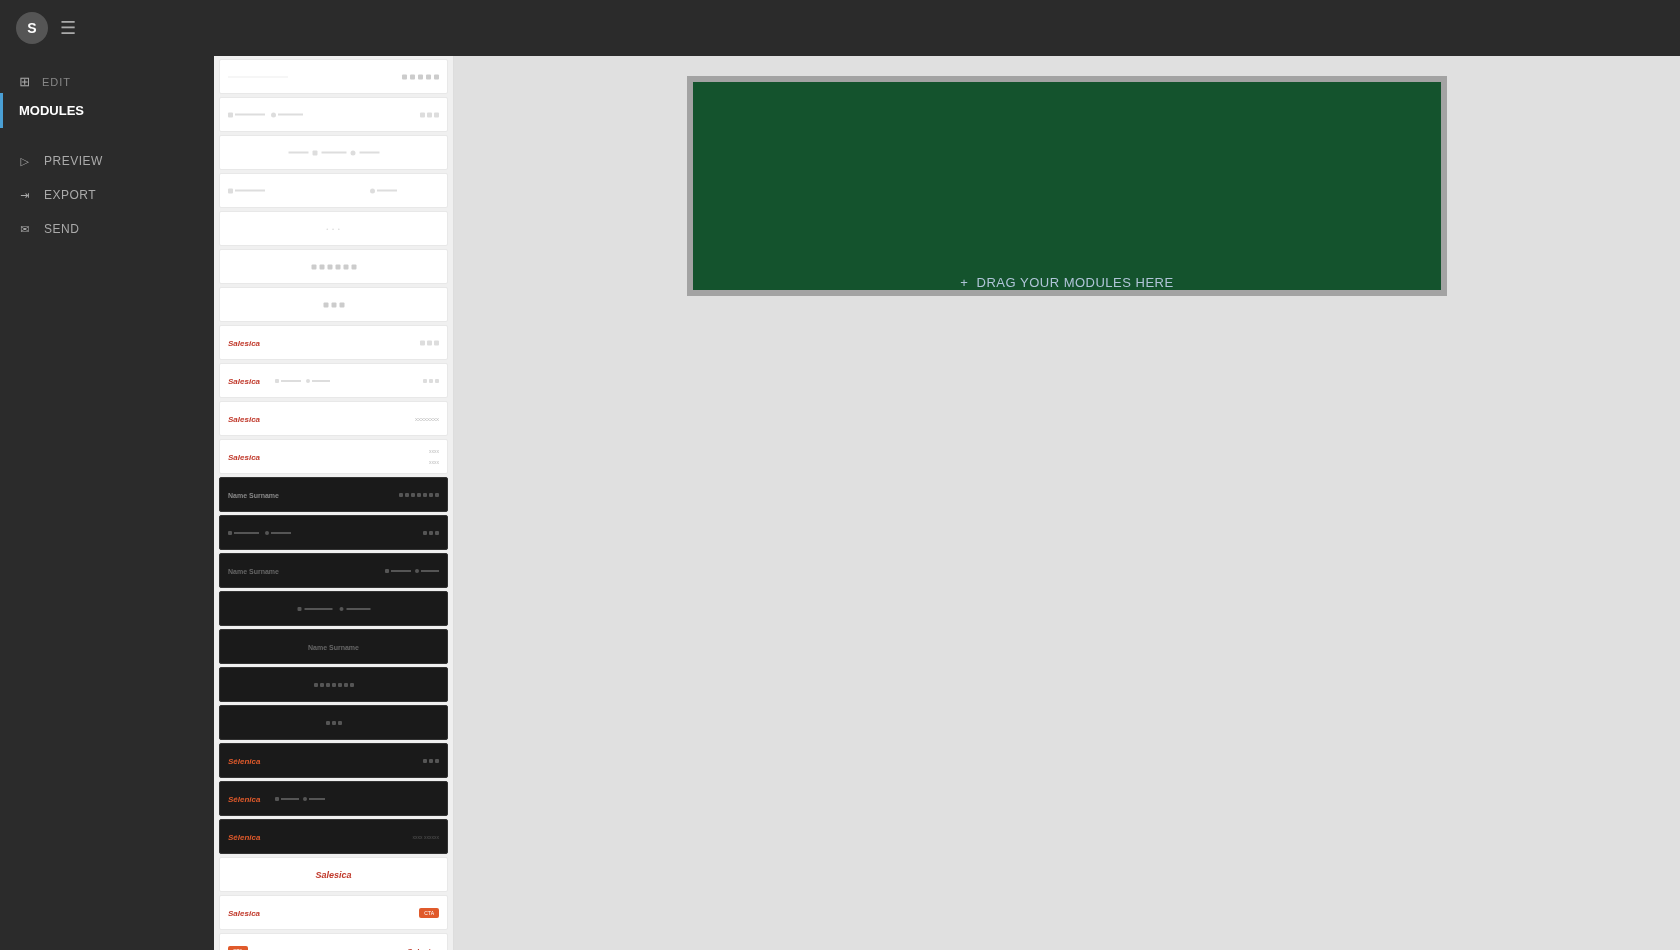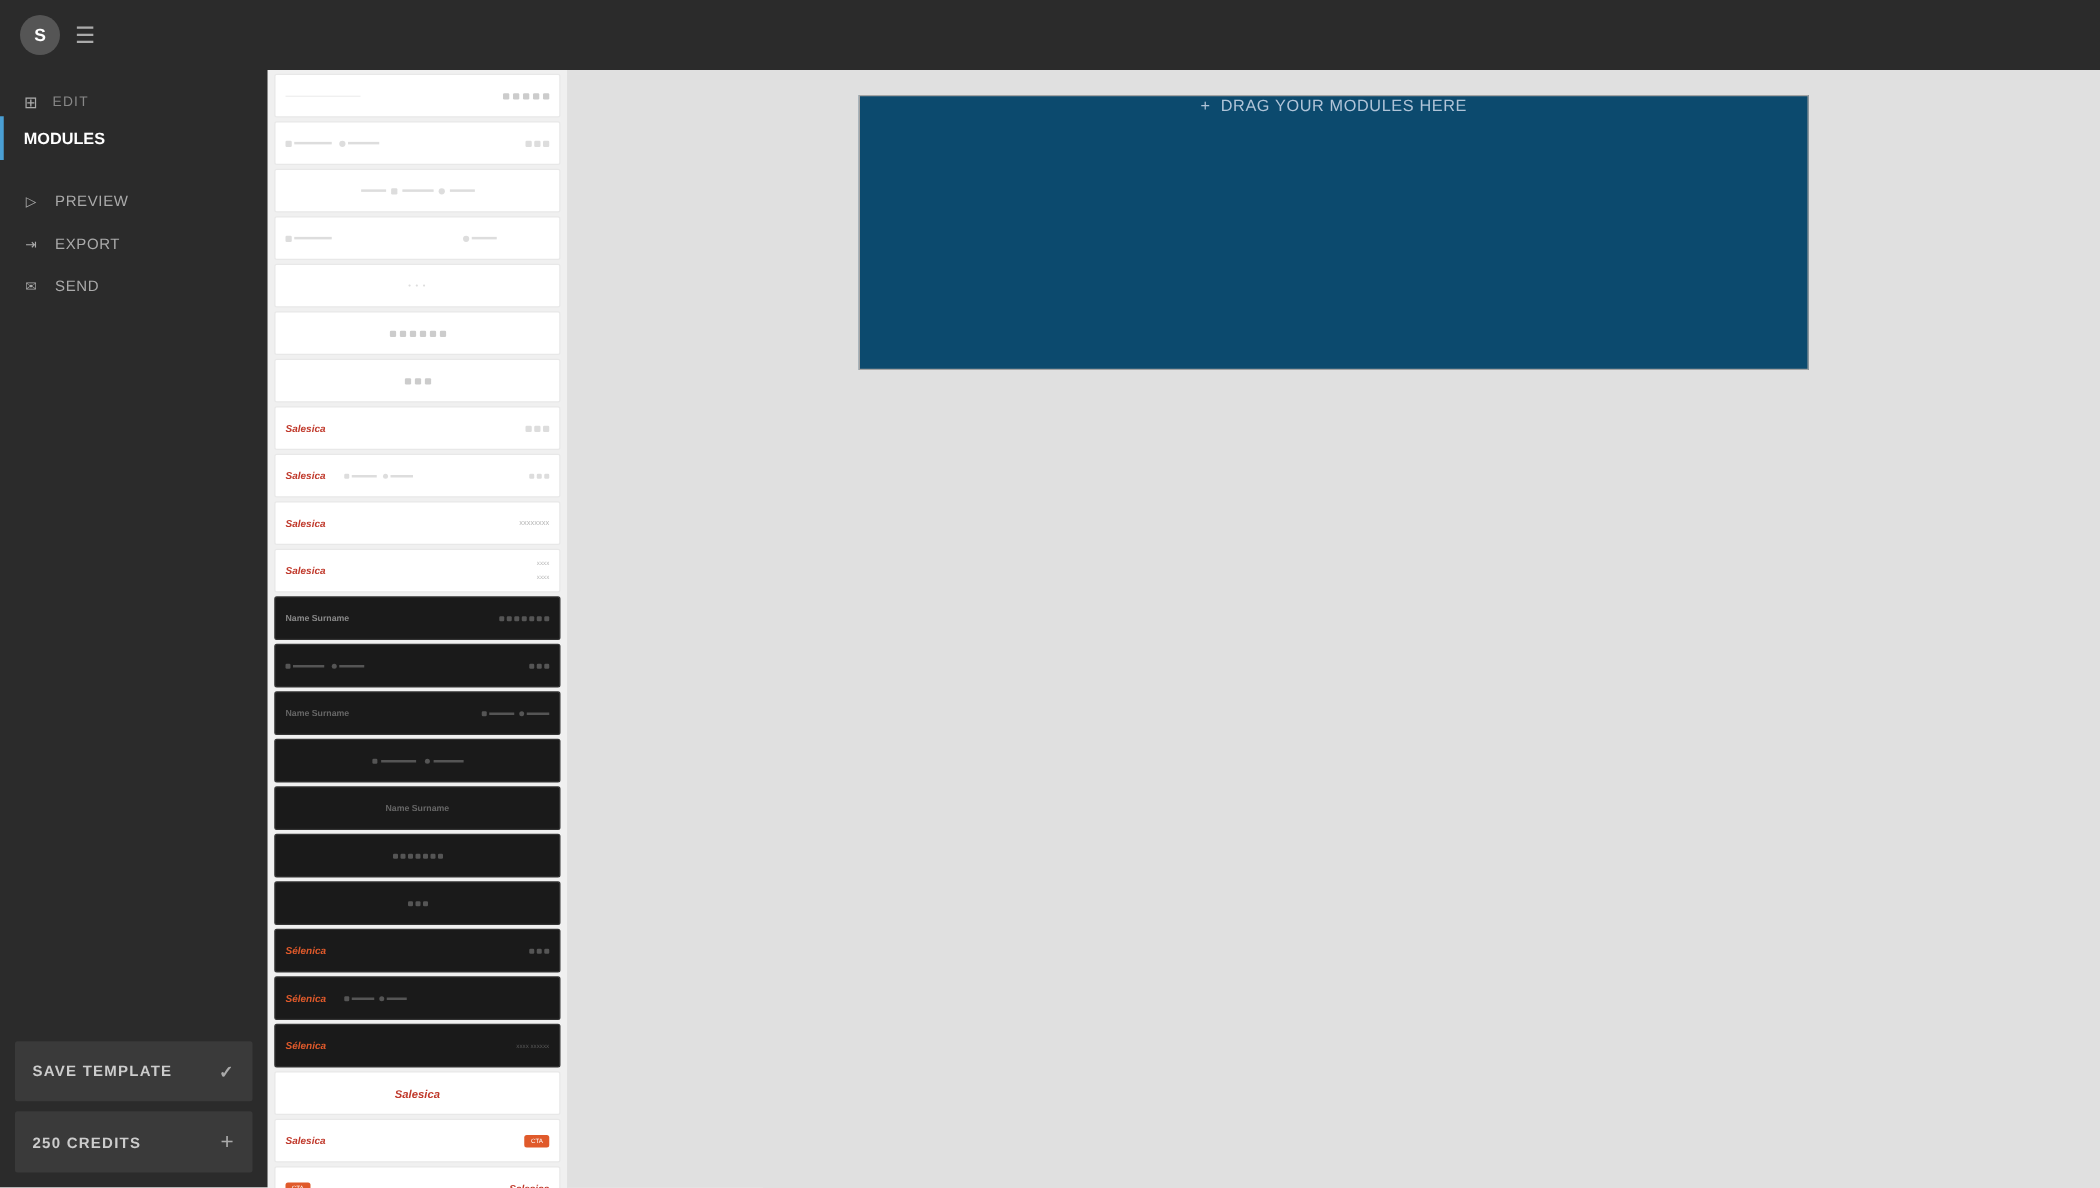--- a/index.html
+++ b/index.html
@@ -174,28 +174,28 @@
     .canvas-area {
       flex: 1;
       background: #e0e0e0;
       display: flex;
       align-items: flex-start;
       justify-content: center;
       padding: 20px;
       overflow: auto;
     }
     .canvas {
-      background: #0c4a6e;
+      background: #14532d;
       min-width: 760px;
       width: 760px;
       min-height: 220px;
       display: flex;
-      align-items: flex-start;
+      align-items: flex-end;
       justify-content: center;
-      border: 1px solid #a3a3a3;
+      border: 6px solid #a3a3a3;
     }
     .drag-hint {
       color: #b0c4d8;
       font-size: 13px;
       letter-spacing: 0.5px;
     }
     .drag-hint-plus {
       color: #b0c4d8;
       margin-right: 4px;
     }
@@ -239,30 +239,20 @@
         <span>EXPORT</span>
       </div>
 
       <div class="nav-item">
         <span class="nav-icon" style="font-size:11px;">✉</span>
         <span>SEND</span>
       </div>
 
     </div>
 
-    <div class="bottom-section">
-      <button class="save-template-btn">
-        <span>SAVE TEMPLATE</span>
-        <span class="check-icon">✓</span>
-      </button>
-      <button class="credits-btn">
-        <span>250 CREDITS</span>
-        <span class="plus-icon">+</span>
-      </button>
-    </div>
   </div>
 
   <div class="module-panel">
 
     <div class="module-item">
       <div class="mod-thumb">
         <div style="position:absolute;right:8px;top:50%;transform:translateY(-50%);display:flex;gap:3px;">
           <div style="width:5px;height:5px;background:#ccc;border-radius:1px;"></div>
           <div style="width:5px;height:5px;background:#ccc;border-radius:1px;"></div>
           <div style="width:5px;height:5px;background:#ccc;border-radius:1px;"></div>

